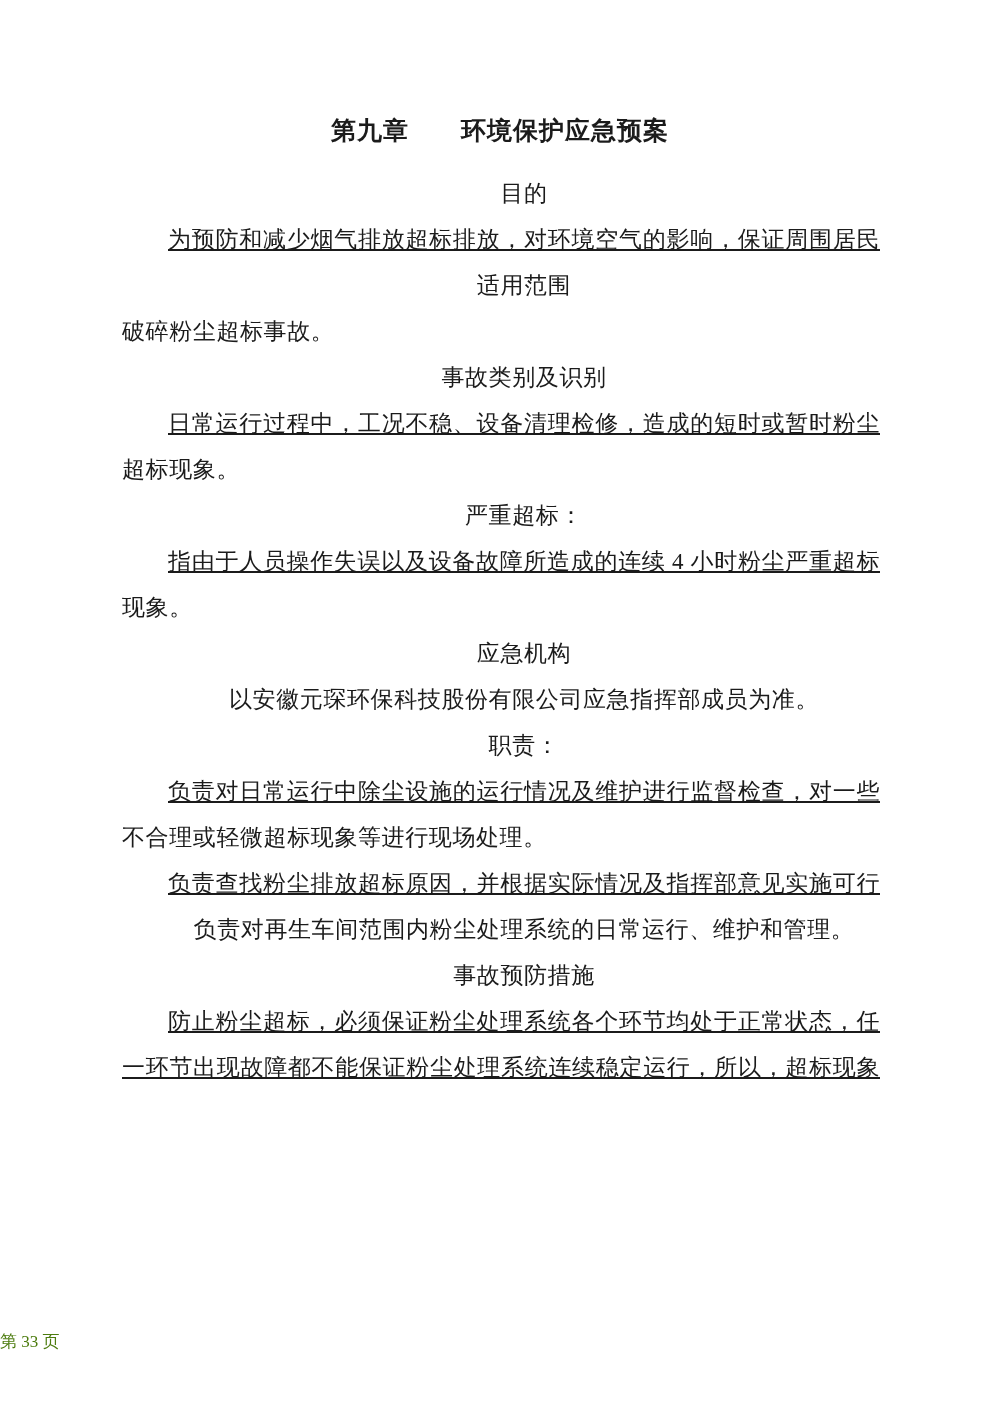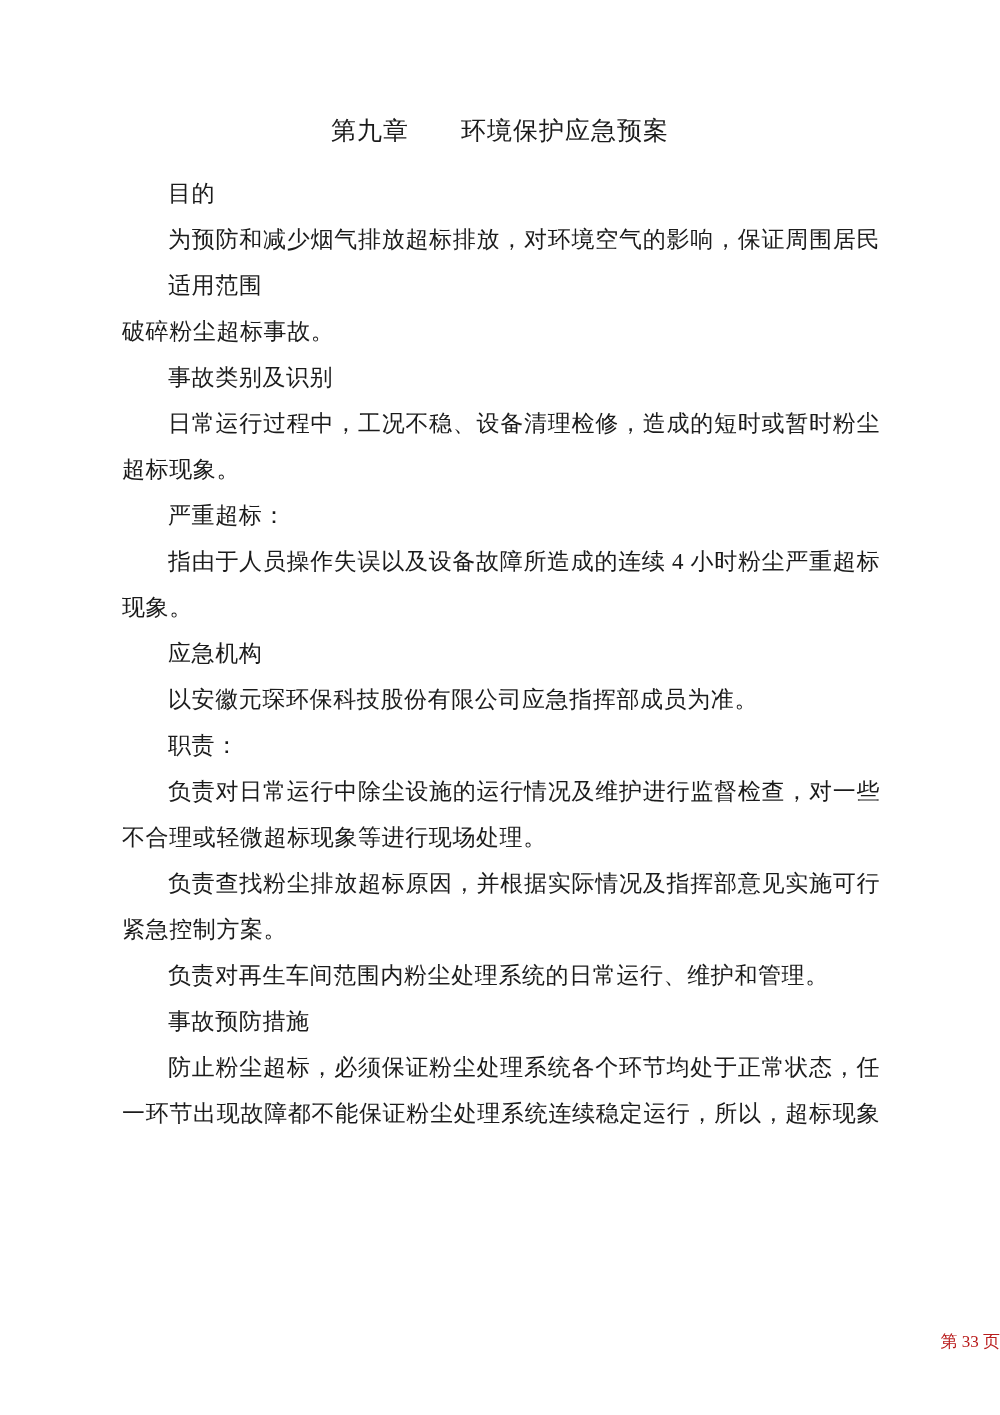--- a/index.html
+++ b/index.html
@@ -18,57 +18,59 @@
   }
   .chapter-title {
     position: absolute;
     top: 113px;
     left: 0;
     width: 1000px;
     margin: 0;
     text-align: center;
     font-size: 25px;
     line-height: 36px;
-    font-weight: normal;
+    font-weight: bold;
     letter-spacing: 1px;
     white-space: pre;
   }
   .doc-body {
     position: absolute;
     top: 171px;
     left: 122px;
     width: 758px;
   }
   .doc-line {
     height: 46px;
     line-height: 46px;
     font-size: 23px;
     letter-spacing: 0.6px;
     text-align: left;
     white-space: nowrap;
   }
   .doc-line.indent {
     padding-left: 46px;
     width: 712px;
+    text-align: center;
   }
   .doc-line.fill {
     white-space: normal;
     text-align: justify;
     text-align-last: justify;
     text-justify: inter-character;
+    text-decoration: underline;
   }
   .page-footer {
     position: absolute;
     top: 1331px;
     left: 0;
     width: 1000px;
-    text-align: right;
+    text-align: left;
     font-size: 17px;
     line-height: 22px;
-    color: #b91c1c;
+    color: #4d7c0f;
   }
 </style>
 </head>
 <body>
 
 <div class="page">
   <h1 class="chapter-title">第九章　　环境保护应急预案</h1>
 
   <div class="doc-body" id="doc-body">
       <div class="doc-line indent">目的</div>
@@ -80,21 +82,20 @@
       <div class="doc-line">超标现象。</div>
       <div class="doc-line indent">严重超标：</div>
       <div class="doc-line indent fill">指由于人员操作失误以及设备故障所造成的连续 4 小时粉尘严重超标</div>
       <div class="doc-line">现象。</div>
       <div class="doc-line indent">应急机构</div>
       <div class="doc-line indent">以安徽元琛环保科技股份有限公司应急指挥部成员为准。</div>
       <div class="doc-line indent">职责：</div>
       <div class="doc-line indent fill">负责对日常运行中除尘设施的运行情况及维护进行监督检查，对一些</div>
       <div class="doc-line">不合理或轻微超标现象等进行现场处理。</div>
       <div class="doc-line indent fill">负责查找粉尘排放超标原因，并根据实际情况及指挥部意见实施可行</div>
-      <div class="doc-line">紧急控制方案。</div>
       <div class="doc-line indent">负责对再生车间范围内粉尘处理系统的日常运行、维护和管理。</div>
       <div class="doc-line indent">事故预防措施</div>
       <div class="doc-line indent fill">防止粉尘超标，必须保证粉尘处理系统各个环节均处于正常状态，任</div>
       <div class="doc-line fill">一环节出现故障都不能保证粉尘处理系统连续稳定运行，所以，超标现象</div>
     </div>
 
   <div class="page-footer">第 33 页</div>
 </div>
 
 </body></html>

